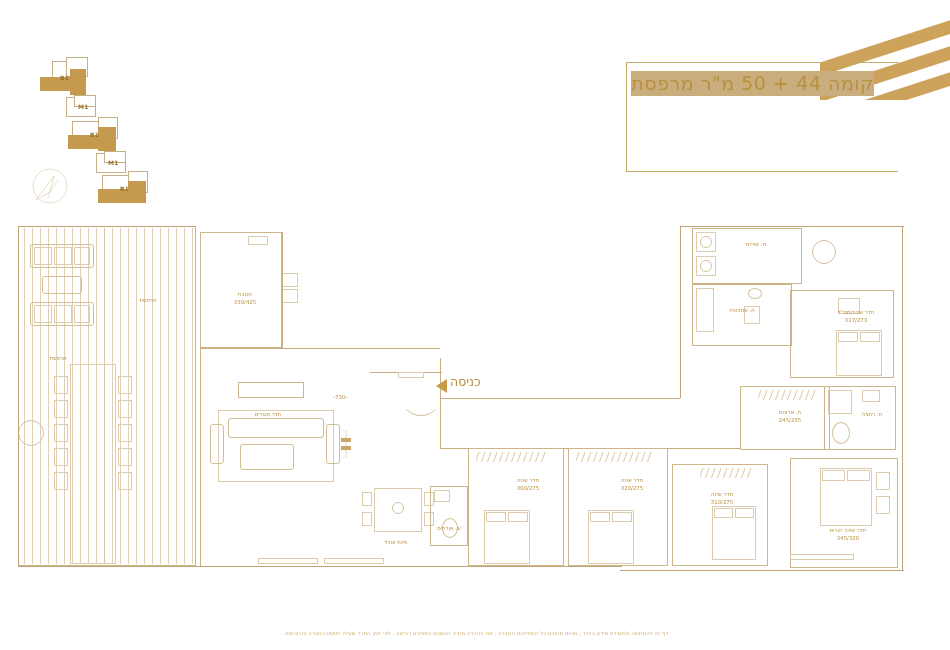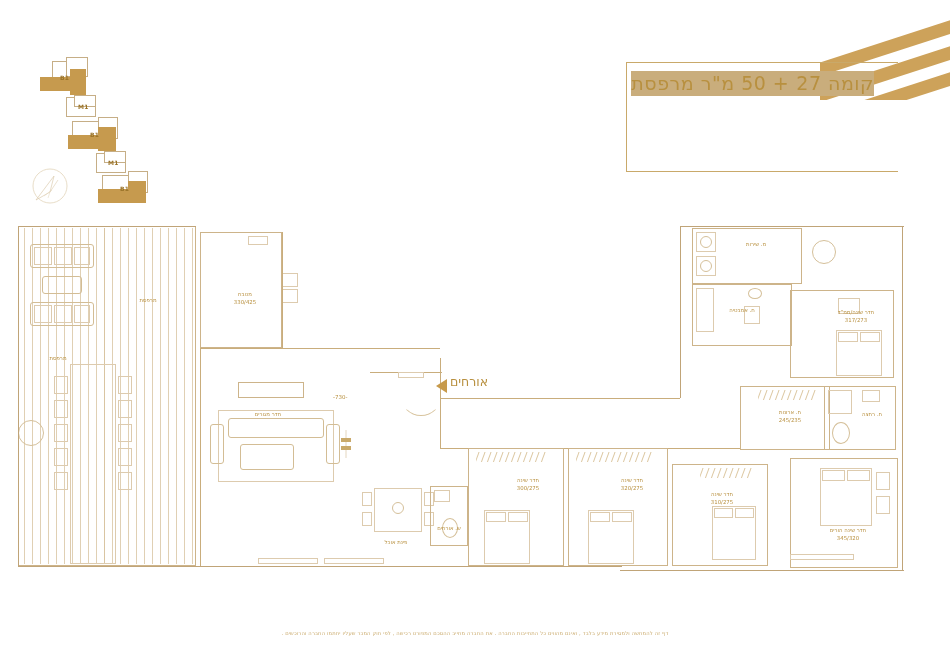--- a/index.html
+++ b/index.html
@@ -73,21 +73,21 @@
 
   <div class="stripes">
     <span></span>
     <span></span>
     <span></span>
   </div>
 
   <div class="titleblock">
     <div class="ln ln1">פנטהאוז 6 חדרים | טיפוס J</div>
     <div class="ln ln2">179 מ"ר + 50 מ"ר מרפסת</div>
-    <div class="ln ln3">קומה 27</div>
+    <div class="ln ln3">קומה 44</div>
   </div>
 
   <div class="keyplan">
     <div class="kp-unit" style="left:30px;top:6px;width:34px;height:22px;"></div>
     <div class="kp-unit" style="left:44px;top:2px;width:22px;height:20px;"></div>
     <div class="kp-fill" style="left:18px;top:22px;width:46px;height:14px;"></div>
     <div class="kp-fill" style="left:48px;top:14px;width:16px;height:26px;"></div>
     <div class="kp-lab" style="left:38px;top:19px;">B1</div>
 
     <div class="kp-unit" style="left:44px;top:42px;width:30px;height:20px;"></div>
@@ -218,21 +218,21 @@
     <div class="boxl" style="left:424px;top:294px;width:10px;height:14px;"></div>
     <div class="rlabel" style="left:396px;top:320px;">
       <b>פינת אוכל</b>
     </div>
 
     <div class="ln lnh" style="left:370px;top:154px;width:72px;"></div>
     <div class="ln lnv" style="left:440px;top:140px;height:40px;"></div>
     <div class="arcdoor" style="left:400px;top:156px;width:42px;height:42px;border-top-color:transparent;border-right-color:transparent;border-left-color:transparent;"></div>
     <div class="boxl" style="left:398px;top:154px;width:26px;height:6px;"></div>
     <div class="entarrow" style="left:436px;top:161px;"></div>
-    <div class="ent" style="left:450px;top:156px;">אורחים</div>
+    <div class="ent" style="left:450px;top:156px;">כניסה</div>
 
     <div class="ln lnh" style="left:440px;top:180px;width:240px;"></div>
     <div class="ln lnv" style="left:440px;top:180px;height:50px;"></div>
     <div class="ln lnh" style="left:440px;top:230px;width:300px;"></div>
 
     <div class="box" style="left:430px;top:268px;width:38px;height:60px;"></div>
     <div class="boxl" style="left:434px;top:272px;width:16px;height:12px;"></div>
     <div class="ell" style="left:442px;top:300px;width:16px;height:20px;"></div>
     <div class="rlabel" style="left:449px;top:306px;">
       <b>ש. אורחים</b>

